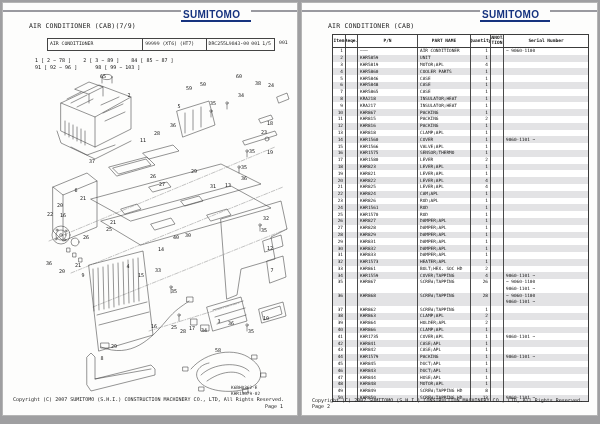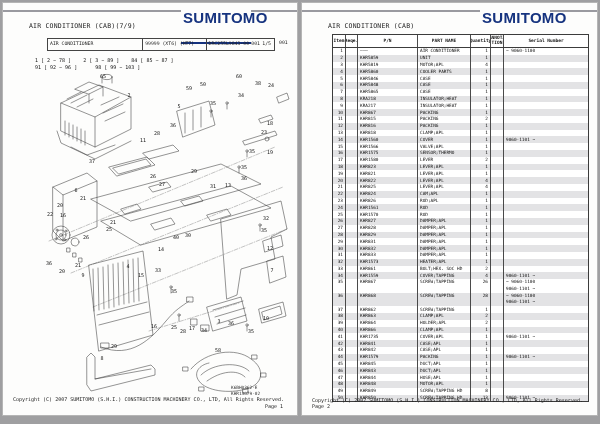--- a/index.html
+++ b/index.html
@@ -8,22 +8,22 @@
     font-family:"DejaVu Sans Mono", monospace;overflow:hidden;
     -webkit-font-smoothing:none;
   }
   .sheet{position:absolute;top:2px;height:414px;background:#fdfdfc;border:1px solid #b5b5b5;box-sizing:border-box;}
   #left-page{left:2px;width:296px;}
   #right-page{left:301px;width:297px;}
   .toprule{position:absolute;top:7px;left:0;right:0;border-top:2px solid #9a9aa0;}
   .logo{
     position:absolute;top:5px;left:178px;width:66px;
     color:#16337f;font-family:"Liberation Sans",sans-serif;font-weight:bold;
-    font-size:15px;letter-spacing:.3px;text-align:left;
-    border-bottom:2px solid #16337f;background:#fdfdfc;padding:1px 2px 16px 2px;
+    font-size:10px;letter-spacing:.3px;text-align:left;
+    border-bottom:2px solid #16337f;background:#fdfdfc;padding:1px 2px 0 2px;
   }
   .page-title{position:absolute;top:19px;left:26px;font-size:6.5px;color:#1c1c1c;letter-spacing:.2px;}
   
   #hdr-box{position:absolute;top:35px;left:44px;width:228px;height:13px;border:1px solid #444;display:flex;font-size:4.8px;color:#222;box-sizing:border-box;}
   #hdr-box .hc{border-right:1px solid #444;padding:2px 2px 0 2px;box-sizing:border-box;overflow:hidden;white-space:nowrap;}
   #hdr-box .hc1{width:96px;}
   #hdr-box .hc2{width:64px;}
   #hdr-box .hc3{width:68px;border-right:none;display:flex;justify-content:space-between;padding-right:3px;}
   #hdr-outside{position:absolute;top:37px;left:276px;font-size:4.8px;color:#222;}
   .callout-hdr{position:absolute;left:32px;font-size:5px;color:#111;white-space:pre;}

